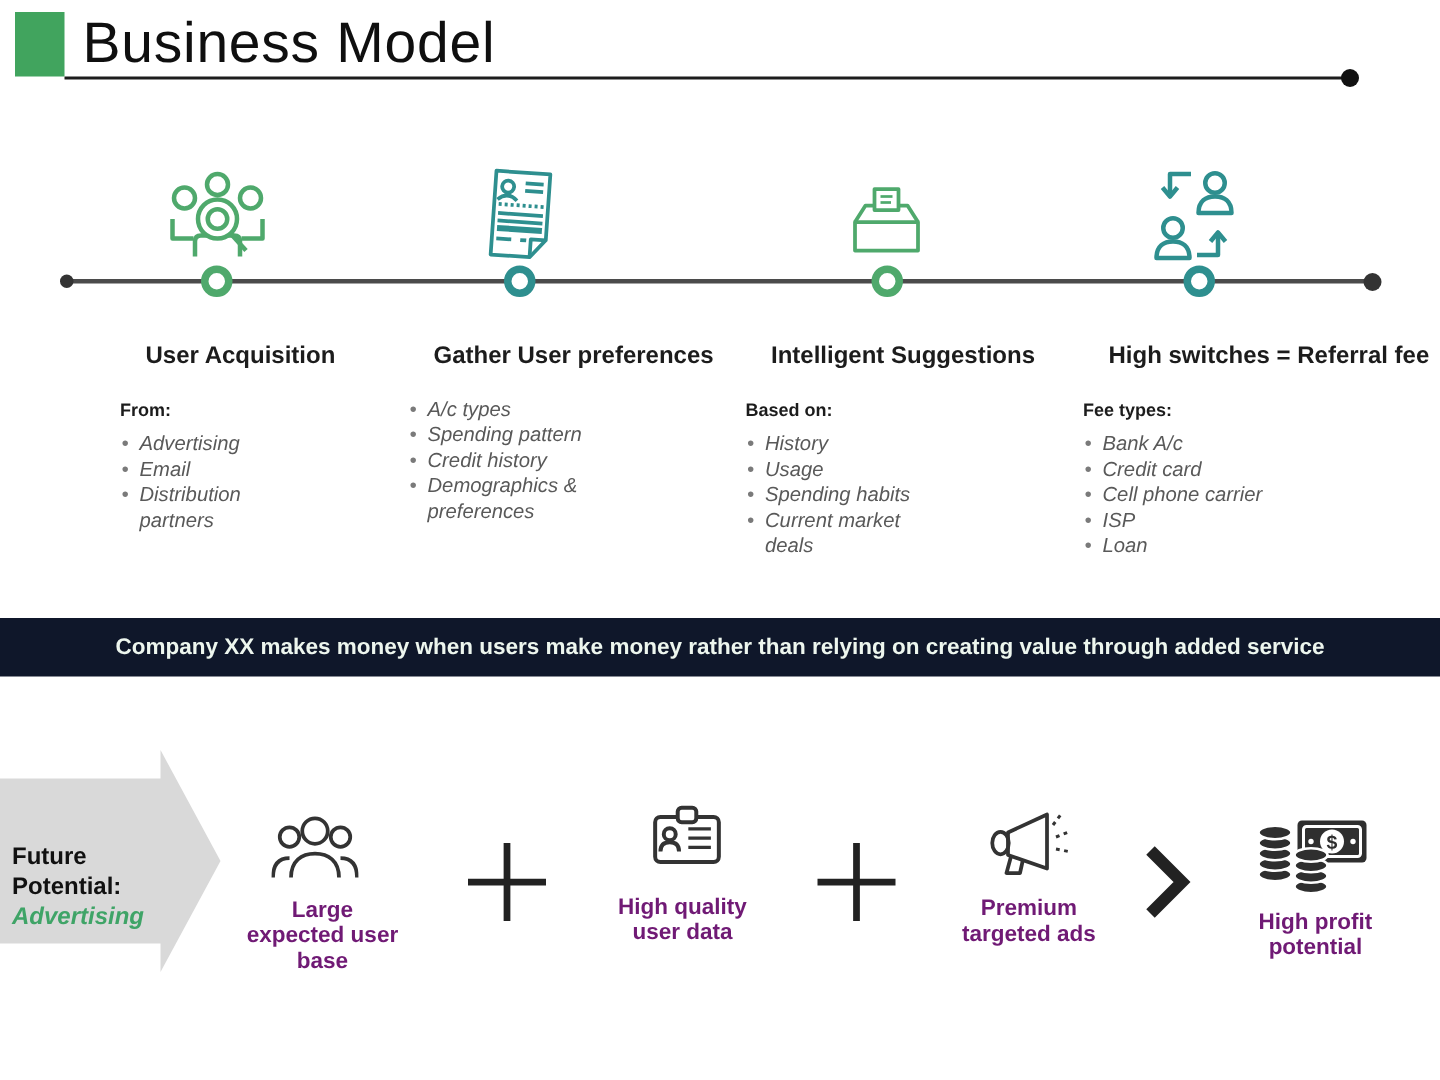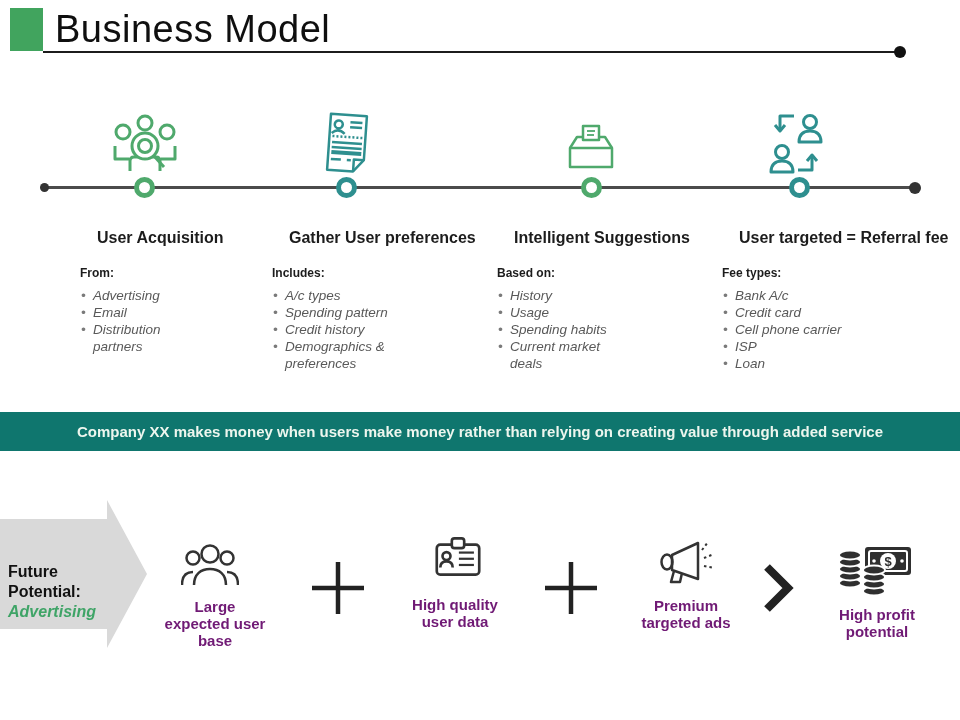--- a/index.html
+++ b/index.html
@@ -29,21 +29,21 @@
   .col{position:absolute;top:212px;}
   .c1{left:80px;} .c2{left:272px;} .c3{left:497px;} .c4{left:722px;}
   .col h3{margin:17px;font-size:16px;line-height:18px;font-weight:bold;white-space:nowrap;color:#1c1c1c;}
   .col h4{margin:9px 0 5px;font-size:12px;line-height:18px;font-weight:bold;color:#1c1c1c;}
   .col ul{margin:0;padding:0;list-style:none;font-size:13.5px;line-height:17px;font-style:italic;color:#595959;}
   .col li{position:relative;padding-left:13px;}
   .col li::before{content:"\2022";position:absolute;left:1px;color:#7a7a7a;}
   .c1 ul{width:105px;} .c2 ul{width:135px;} .c3 ul{width:112px;} .c4 ul{width:150px;}
 
   
-  .banner{left:0;top:412px;width:960px;height:39px;background:#0f766e;display:flex;align-items:center;justify-content:center;}
+  .banner{left:0;top:412px;width:960px;height:39px;background:#0f172a;display:flex;align-items:center;justify-content:center;}
   .banner span{color:#EDF6EE;font-weight:bold;font-size:15px;}
 
   
   .arrow-svg{left:0;top:498px;}
   .arrow-text{left:8px;top:542px;font-size:16px;font-weight:bold;line-height:20px;color:#111;white-space:pre-line;}
   .arrow-adv{color:#3FA467;font-style:italic;}
   .fi-users{left:181px;top:544px;} .fi-card{left:435px;top:535px;}
   .fi-mega{left:652px;top:540px;} .fi-money{left:837px;top:543px;}
   .flabel{position:absolute;font-size:15px;font-weight:bold;line-height:17px;text-align:center;color:#701a75;white-space:pre-line;}
   .fl1{left:150px;top:598px;width:130px;} .fl2{left:395px;top:596px;width:120px;}
@@ -119,42 +119,41 @@
     <h4>From:</h4>
     <ul>
       <li>Advertising</li>
       <li>Email</li>
       <li>Distribution partners</li>
     </ul>
   </div>
 
   <div class="col c2">
     <h3>Gather User preferences</h3>
-    <h4>Includes:</h4>
     <ul>
       <li>A/c types</li>
       <li>Spending pattern</li>
       <li>Credit history</li>
       <li>Demographics &amp; preferences</li>
     </ul>
   </div>
 
   <div class="col c3">
     <h3>Intelligent Suggestions</h3>
     <h4>Based on:</h4>
     <ul>
       <li>History</li>
       <li>Usage</li>
       <li>Spending habits</li>
       <li>Current market deals</li>
     </ul>
   </div>
 
   <div class="col c4">
-    <h3>User targeted = Referral fee</h3>
+    <h3>High switches = Referral fee</h3>
     <h4>Fee types:</h4>
     <ul>
       <li>Bank A/c</li>
       <li>Credit card</li>
       <li>Cell phone carrier</li>
       <li>ISP</li>
       <li>Loan</li>
     </ul>
   </div>
 

